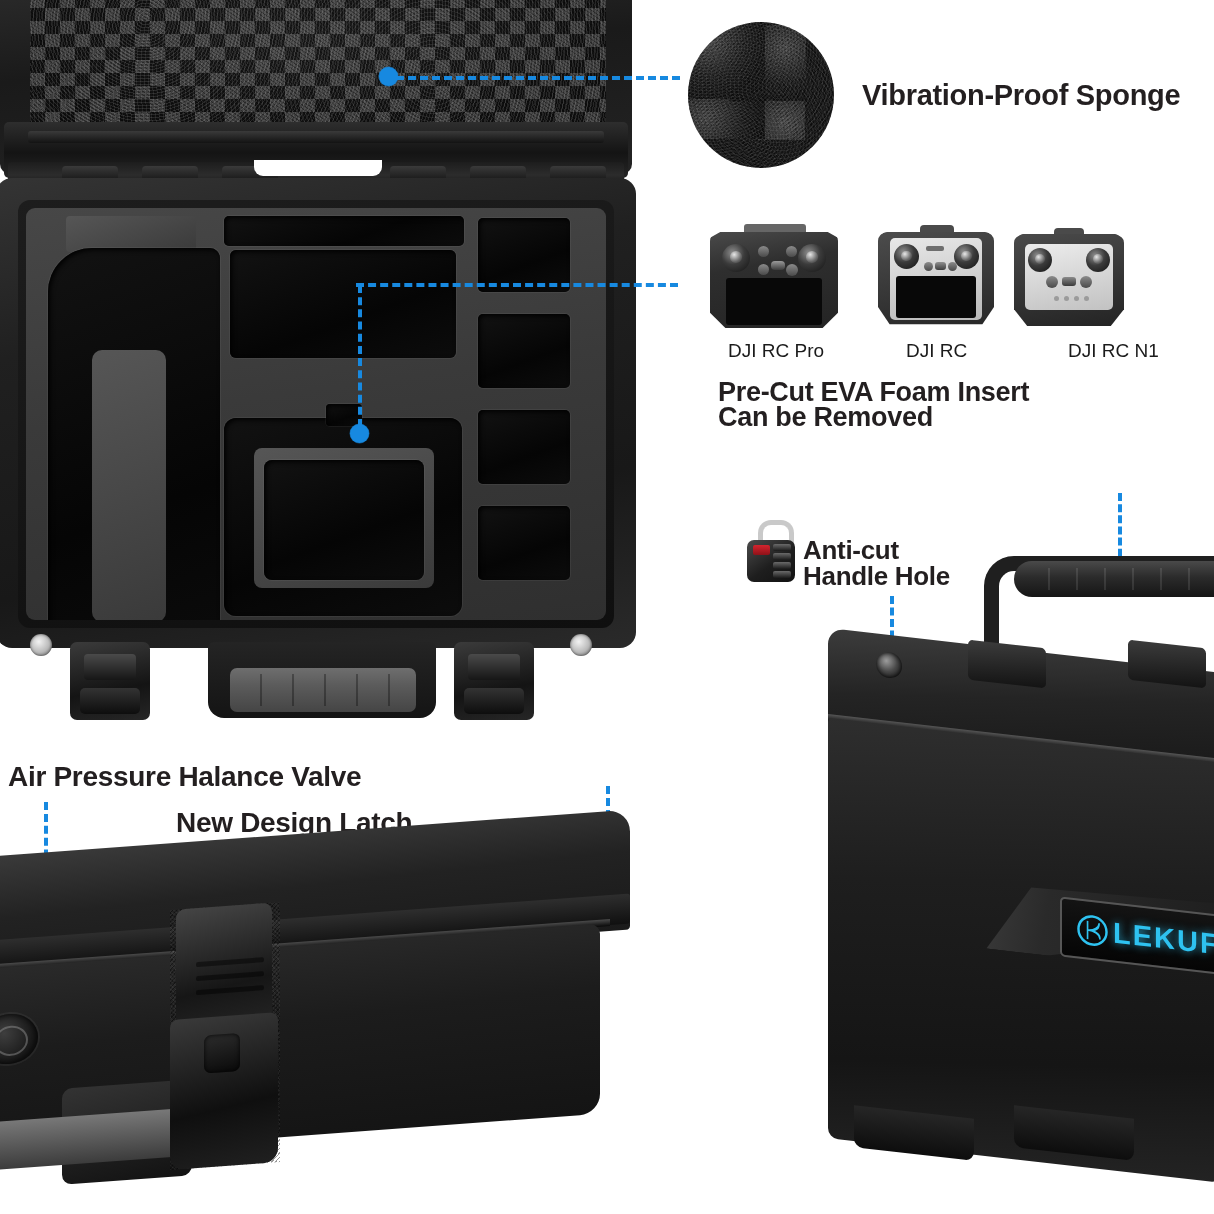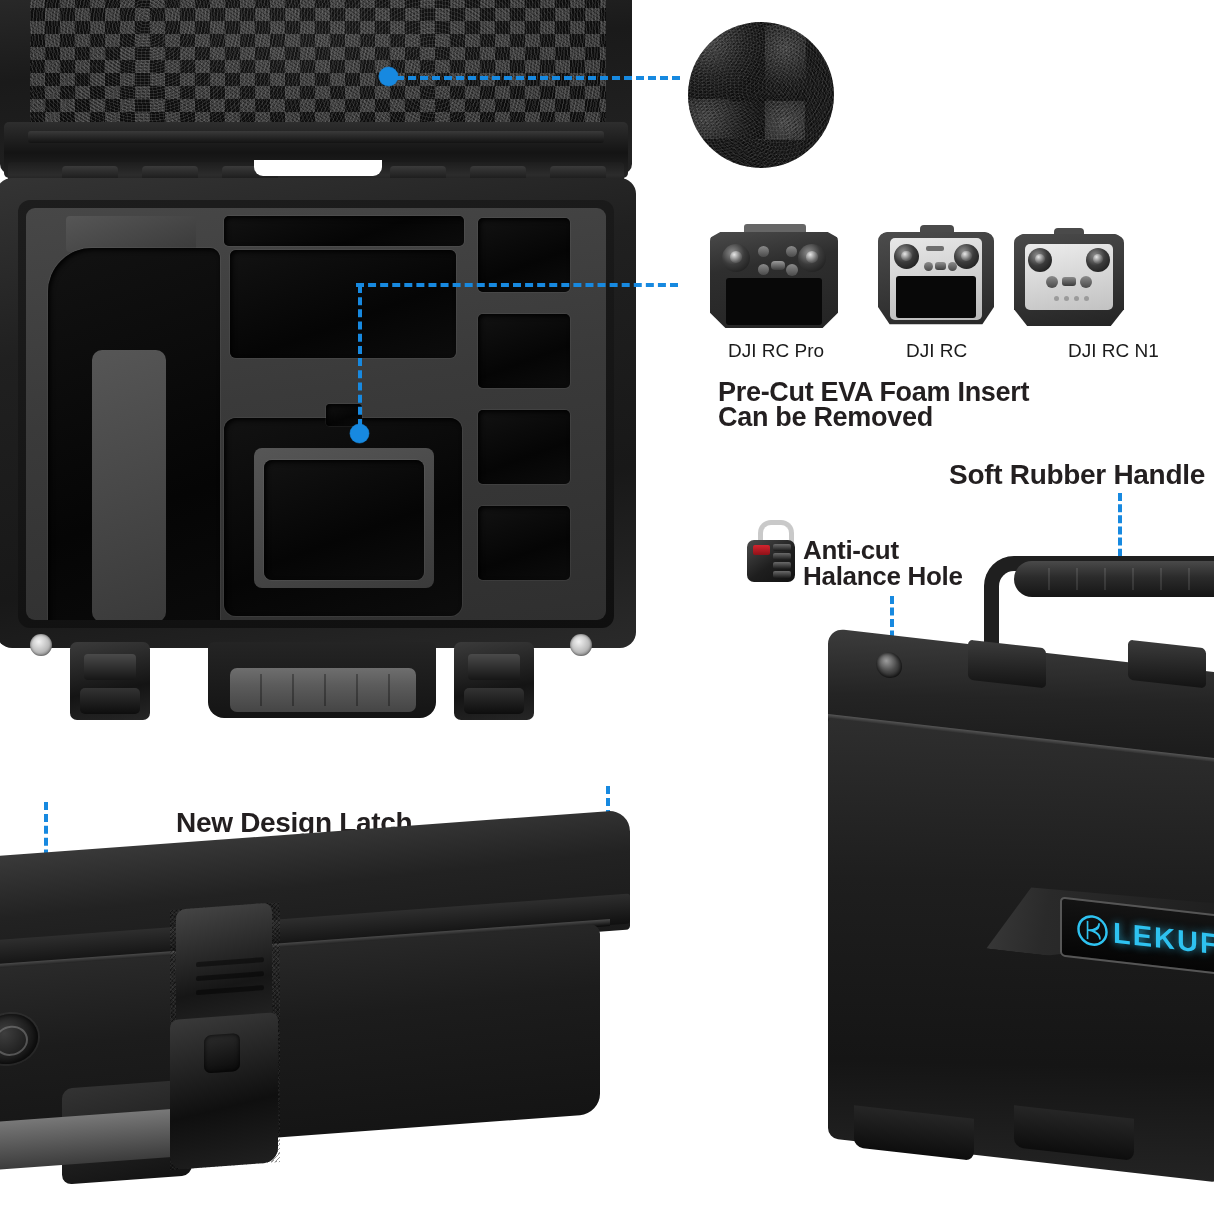--- a/index.html
+++ b/index.html
@@ -437,20 +437,21 @@
       <span class="grip-rib" style="left:126px"></span>
       <span class="grip-rib" style="left:158px"></span>
     </div>
   </div>
 
   <div class="dot" style="left:379px;top:67px;width:19px;height:19px"></div>
   <div class="dash-h" style="left:396px;top:76px;width:284px"></div>
 
   <div class="sponge-circle" style="left:688px;top:22px;width:146px;height:146px"></div>
 
+  <div class="label" style="left:862px;top:80px;font-size:29px">Vibration-Proof Sponge</div>
 
   <div class="dot" style="left:350px;top:424px;width:19px;height:19px"></div>
   <div class="dash-v" style="left:358px;top:285px;height:142px"></div>
   <div class="dash-h" style="left:356px;top:283px;width:322px"></div>
 
   <div class="rc" style="left:710px;top:228px;width:128px;height:100px">
     <div class="rc-ear" style="left:34px;top:-4px;width:62px;height:10px;border-radius:3px 3px 0 0;background:#666"></div>
     <div class="rc-body" style="left:0;top:4px;width:128px;height:96px;
          background:linear-gradient(170deg,#4a4a4a 0%,#2e2e2e 35%,#242424 100%);
          clip-path:polygon(0 6%,8% 0,92% 0,100% 6%,100% 84%,88% 100%,12% 100%,0 84%)"></div>
@@ -509,39 +510,38 @@
     <div class="rc-btn" style="left:40px;top:64px;width:5px;height:5px;background:#9b9b9b"></div>
     <div class="rc-btn" style="left:50px;top:64px;width:5px;height:5px;background:#9b9b9b"></div>
     <div class="rc-btn" style="left:60px;top:64px;width:5px;height:5px;background:#9b9b9b"></div>
     <div class="rc-btn" style="left:70px;top:64px;width:5px;height:5px;background:#9b9b9b"></div>
   </div>
   <div class="rc-label" style="left:1068px;top:340px">DJI RC N1</div>
 
   <div class="label blk" style="left:718px;top:378px;font-size:27px;width:420px">Pre-Cut EVA Foam Insert</div>
   <div class="label blk" style="left:718px;top:403px;font-size:27px;width:420px">Can be Removed</div>
 
-  <div class="label" style="left:949px;top:460px;font-size:28px">Soft Rubber Handle</div>
   <div class="dash-v" style="left:1118px;top:493px;height:86px"></div>
   <div class="dot" style="left:1110px;top:572px;width:19px;height:19px"></div>
 
   <div class="padlock" style="left:745px;top:520px;width:52px;height:64px">
     <div class="pad-shackle"></div>
     <div class="pad-body">
       <div class="pad-tsa"></div>
       <div class="pad-dials">
         <div class="pad-dial" style="top:0"></div>
         <div class="pad-dial" style="top:9px"></div>
         <div class="pad-dial" style="top:18px"></div>
         <div class="pad-dial" style="top:27px"></div>
       </div>
     </div>
   </div>
 
   <div class="label" style="left:803px;top:536px;font-size:26px">Anti-cut</div>
-  <div class="label" style="left:803px;top:562px;font-size:26px">Halance Hole</div>
+  <div class="label" style="left:803px;top:562px;font-size:26px">Handle Hole</div>
   <div class="dash-v" style="left:890px;top:596px;height:54px"></div>
   <div class="dot" style="left:882px;top:644px;width:19px;height:19px"></div>
 
   <div class="abs" id="closed-case-right">
     <div class="cr-handle-outer tex-plastic"></div>
     <div class="cr-handle-grip">
       <span class="cr-grip-rib" style="left:34px"></span>
       <span class="cr-grip-rib" style="left:62px"></span>
       <span class="cr-grip-rib" style="left:90px"></span>
       <span class="cr-grip-rib" style="left:118px"></span>
@@ -568,20 +568,21 @@
       <span class="cr-badge-text">LEKUF</span>
     </div>
 
     <div class="cr-foot tex-plastic" style="left:26px"></div>
     <div class="cr-foot tex-plastic" style="left:186px"></div>
   </div>
 
   <div class="dash-v" style="left:606px;top:786px;height:68px"></div>
   <div class="dot" style="left:598px;top:850px;width:19px;height:19px"></div>
 
+  <div class="label" style="left:8px;top:762px;font-size:28px">Air Pressure Halance Valve</div>
   <div class="dash-v" style="left:44px;top:802px;height:222px"></div>
   <div class="dot" style="left:35px;top:1020px;width:19px;height:19px"></div>
 
   <div class="label" style="left:176px;top:808px;font-size:28px">New Design Latch</div>
   <div class="dash-v" style="left:271px;top:848px;height:198px"></div>
   <div class="dot" style="left:263px;top:1042px;width:19px;height:19px"></div>
 
   <div class="abs" id="closed-case-left">
     <div class="cl-lid tex-plastic"></div>
     <div class="cl-lid-edge tex-plastic"></div>

